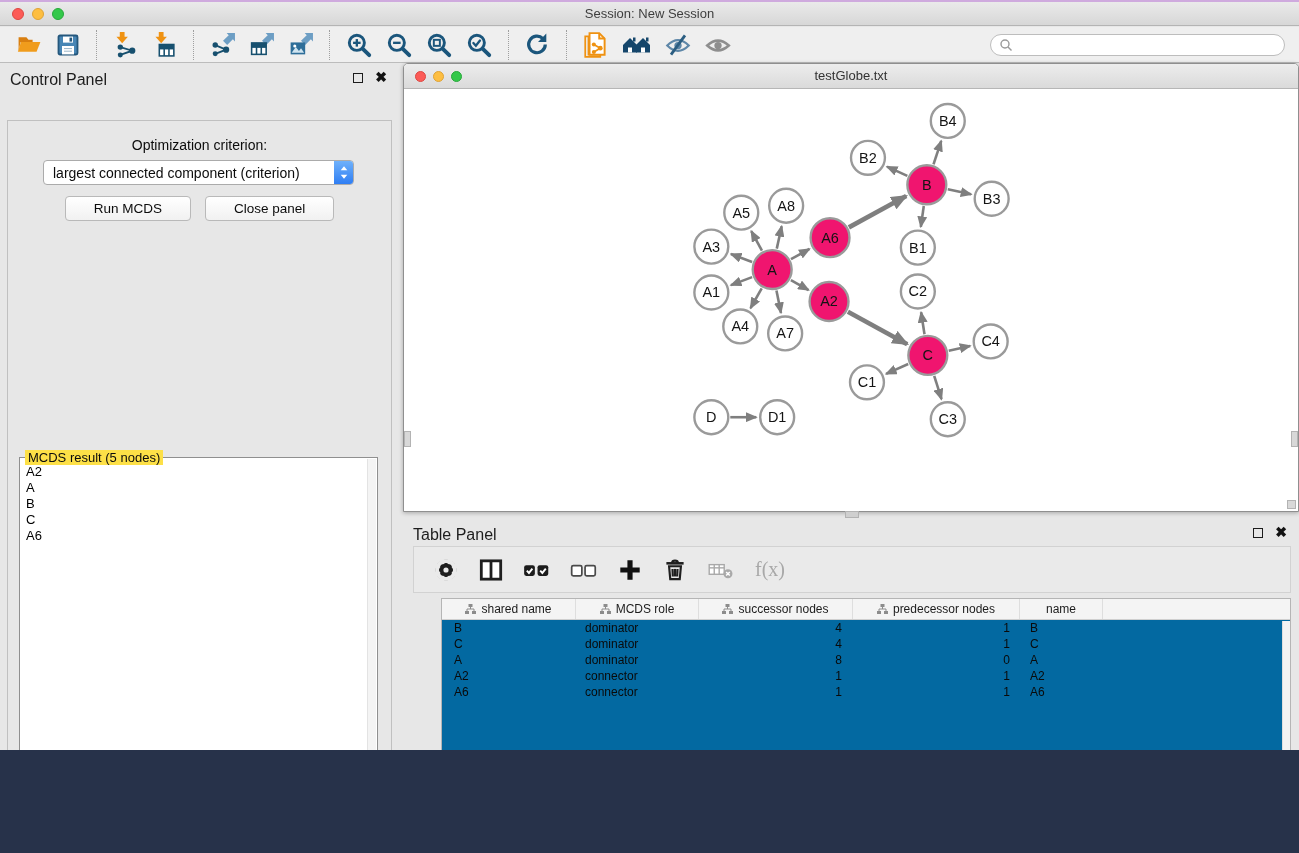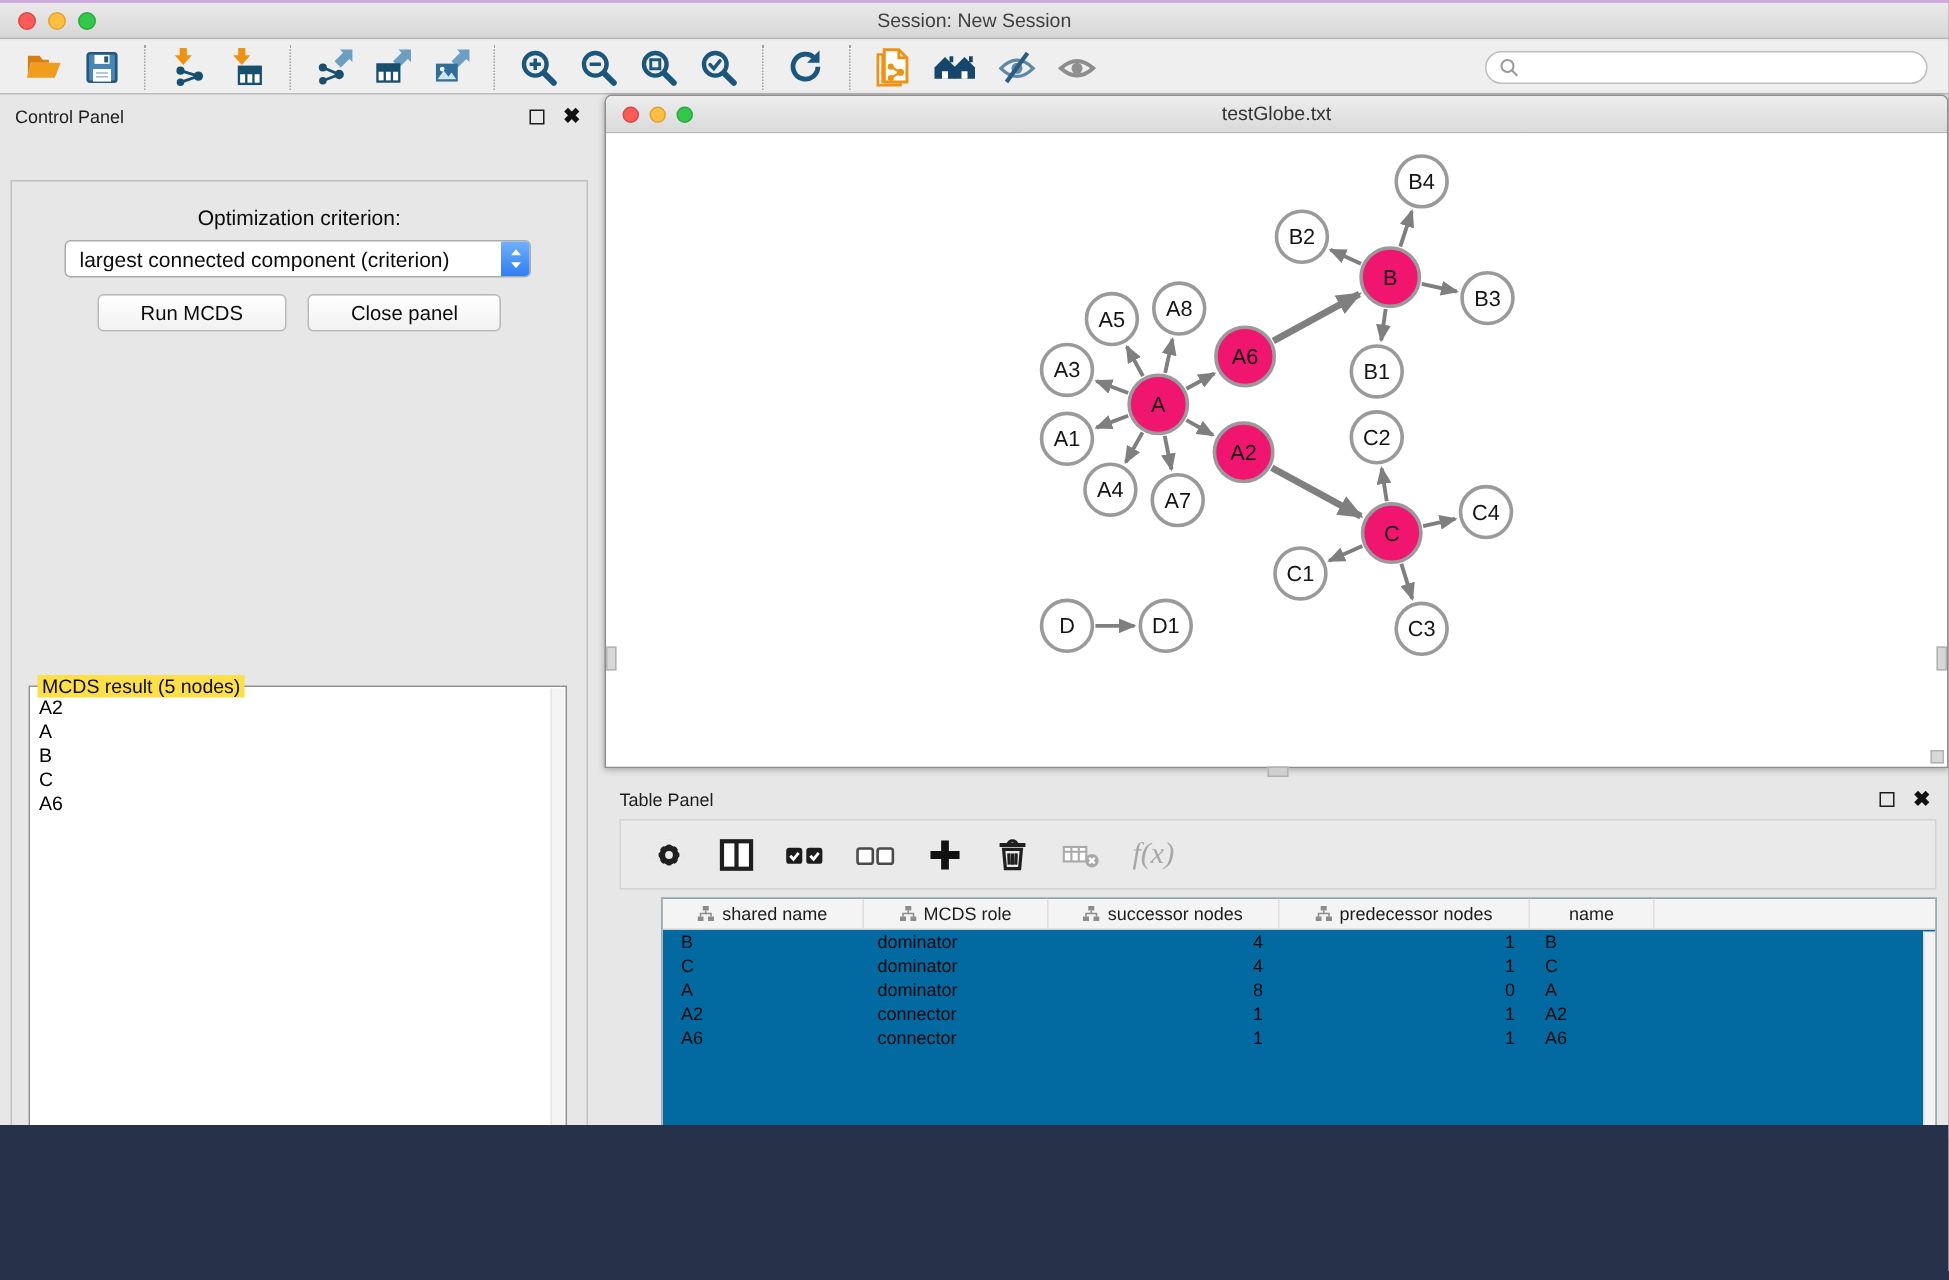--- a/index.html
+++ b/index.html
@@ -20,21 +20,21 @@
   
   .toolbar{position:absolute;left:0;top:27px;width:100%;height:36px;background:#efefef;border-bottom:1px solid #bcbcbc;display:flex;align-items:center;padding:0 10px;}
   .tb{background:none;border:none;padding:1px;margin:0 5px;cursor:pointer;display:flex;align-items:center;}
   .tb svg{display:block;}
   .sep{width:0;height:30px;border-left:1px dotted #9f9f9f;margin:0 9px;}
   .search{margin-left:auto;width:295px;height:22px;border:1px solid #bdbdbd;border-radius:12px;background:#fff;display:flex;align-items:center;padding:0 8px;margin-right:4px;}
   .search input{border:none;outline:none;flex:1;font-size:12px;background:transparent;font-family:"Liberation Sans",sans-serif;}
 
   
   .control-panel{position:absolute;left:0;top:63px;width:399px;height:752px;}
-  .panel-title{position:absolute;top:8px;left:10px;font-size:12px;color:#1d1d1d;}
+  .panel-title{position:absolute;top:8px;left:10px;font-size:16px;color:#1d1d1d;}
   .panel-icons{position:absolute;right:12px;top:9px;display:flex;gap:12px;align-items:center;}
   .float-box{width:10px;height:10px;border:1.6px solid #1c1c1c;background:transparent;}
   .close-x{font-size:14px;font-weight:bold;color:#111;line-height:11px;cursor:pointer;}
   .cp-tabs{position:absolute;top:32px;left:0;right:0;display:flex;justify-content:center;}
   .seg{padding:4px 13px;background:#fff;border:1px solid #c3c3c3;font-size:13px;margin-left:-1px;color:#1a1a1a;cursor:pointer;}
   .seg:first-child{border-radius:4px 0 0 4px;margin-left:0;}
   .seg:last-child{border-radius:0 4px 4px 0;}
   .seg.sel{background:#41a0fb;border-color:#3080e0;color:#fff;}
   .cp-content{position:absolute;top:57px;left:7px;right:7px;bottom:12px;border:1px solid #c0c0c0;background:#e7e7e7;}
   .opt-label{position:absolute;top:16px;left:0;right:0;text-align:center;font-size:14px;color:#0c0c0c;}
@@ -60,21 +60,21 @@
   .grip{position:absolute;background:#d8d8d8;border:1px solid #b3b3b3;}
   .grip-l{left:0;top:367px;width:7px;height:16px;}
   .grip-r{right:0;top:367px;width:7px;height:16px;}
   .grip-c{right:2px;bottom:2px;width:9px;height:9px;}
   .h-handle{position:absolute;left:845px;top:511px;width:14px;height:7px;background:#cfcfcf;border:1px solid #b2b2b2;}
 
   
   .table-panel{position:absolute;left:403px;top:518px;width:896px;height:297px;}
   .tp-toolbar{position:absolute;top:28px;left:10px;right:8px;height:47px;background:#eaeaea;border:1px solid #d2d2d2;display:flex;align-items:center;padding-left:16px;gap:13px;}
   .tpb{background:none;border:none;cursor:pointer;display:flex;align-items:center;padding:2px;}
-  .fx-label{font-family:"Liberation Serif",serif;font-style:italic;font-size:20px;color:#a8a8a8;margin-left:4px;}
+  .fx-label{font-family:"Liberation Serif",serif;font-size:20px;color:#a8a8a8;margin-left:4px;}
   .tp-table{position:absolute;top:80px;left:10px;right:8px;bottom:33px;background:#0369a1;border:1px solid #b5b5b5;overflow:hidden;margin-left:28px;}
   .thead{display:grid;grid-template-columns:134px 123px 154px 167px 83px 1fr;height:21px;background:#f4f4f4;border-bottom:1px solid #cfcfcf;font-size:12px;color:#1c1c1c;}
   .th{display:flex;align-items:center;justify-content:center;gap:5px;border-right:1px solid #dedede;}
   .th:last-child{border-right:none;}
   .tr{display:grid;grid-template-columns:134px 123px 154px 167px 83px 1fr;height:16px;font-size:12px;color:#0a0a0a;align-items:center;cursor:default;}
   .td.c0{padding-left:12px;}
   .td.c1{padding-left:9px;}
   .td.c2{text-align:right;padding-right:11px;}
   .td.c3{text-align:right;padding-right:10px;}
   .td.c4{padding-left:10px;}

